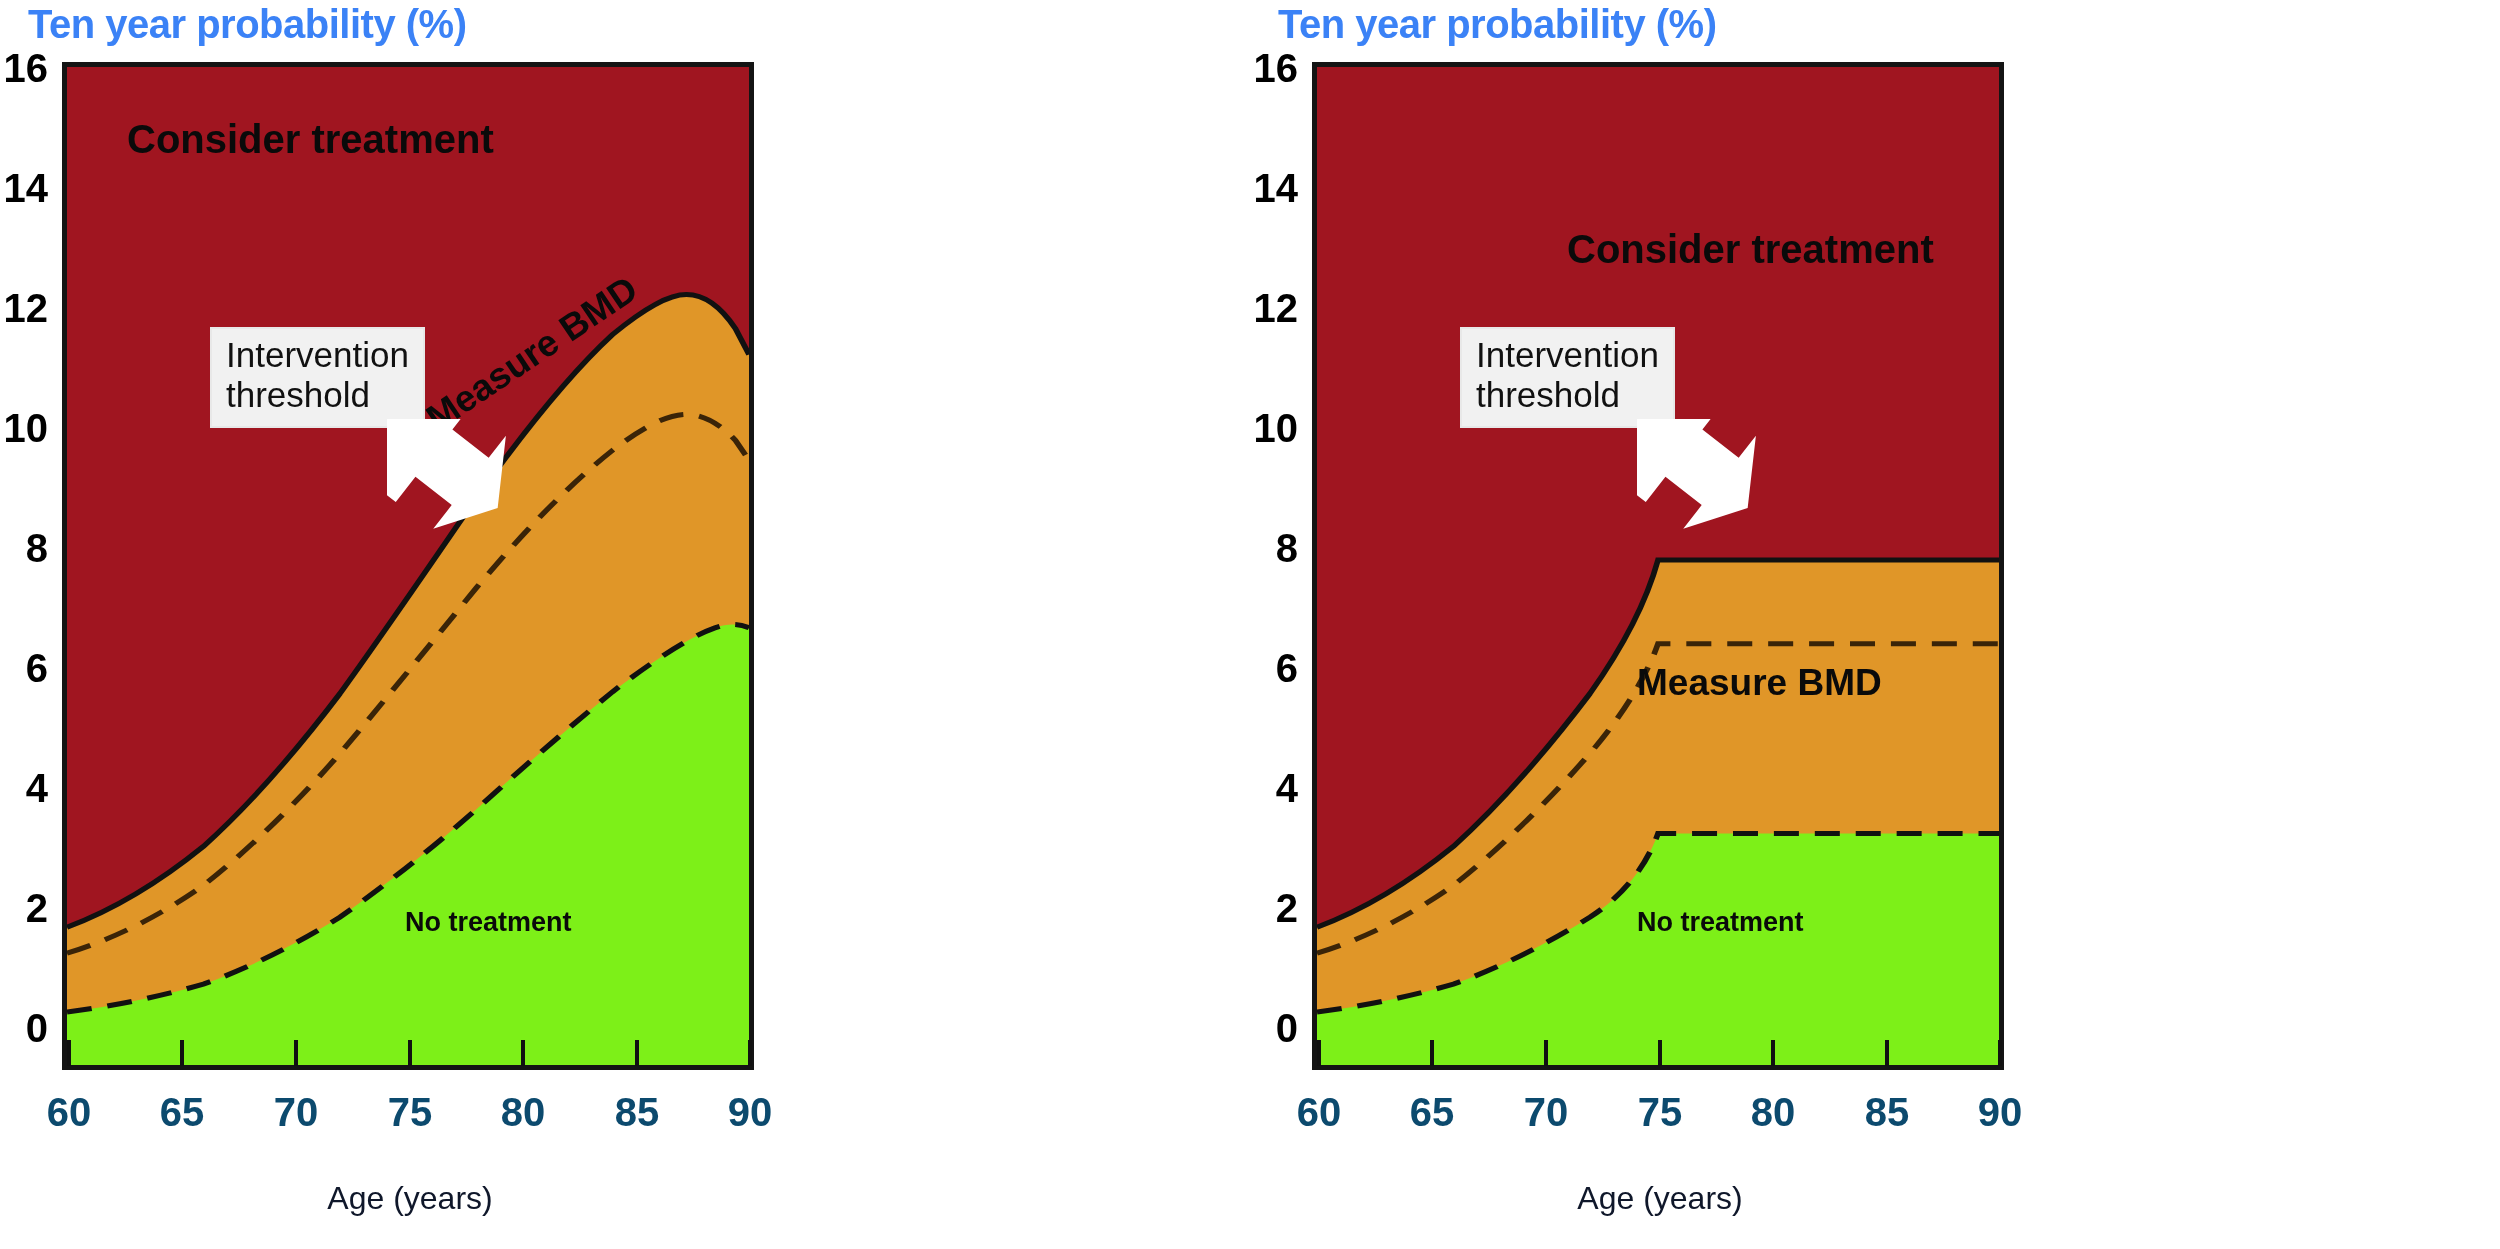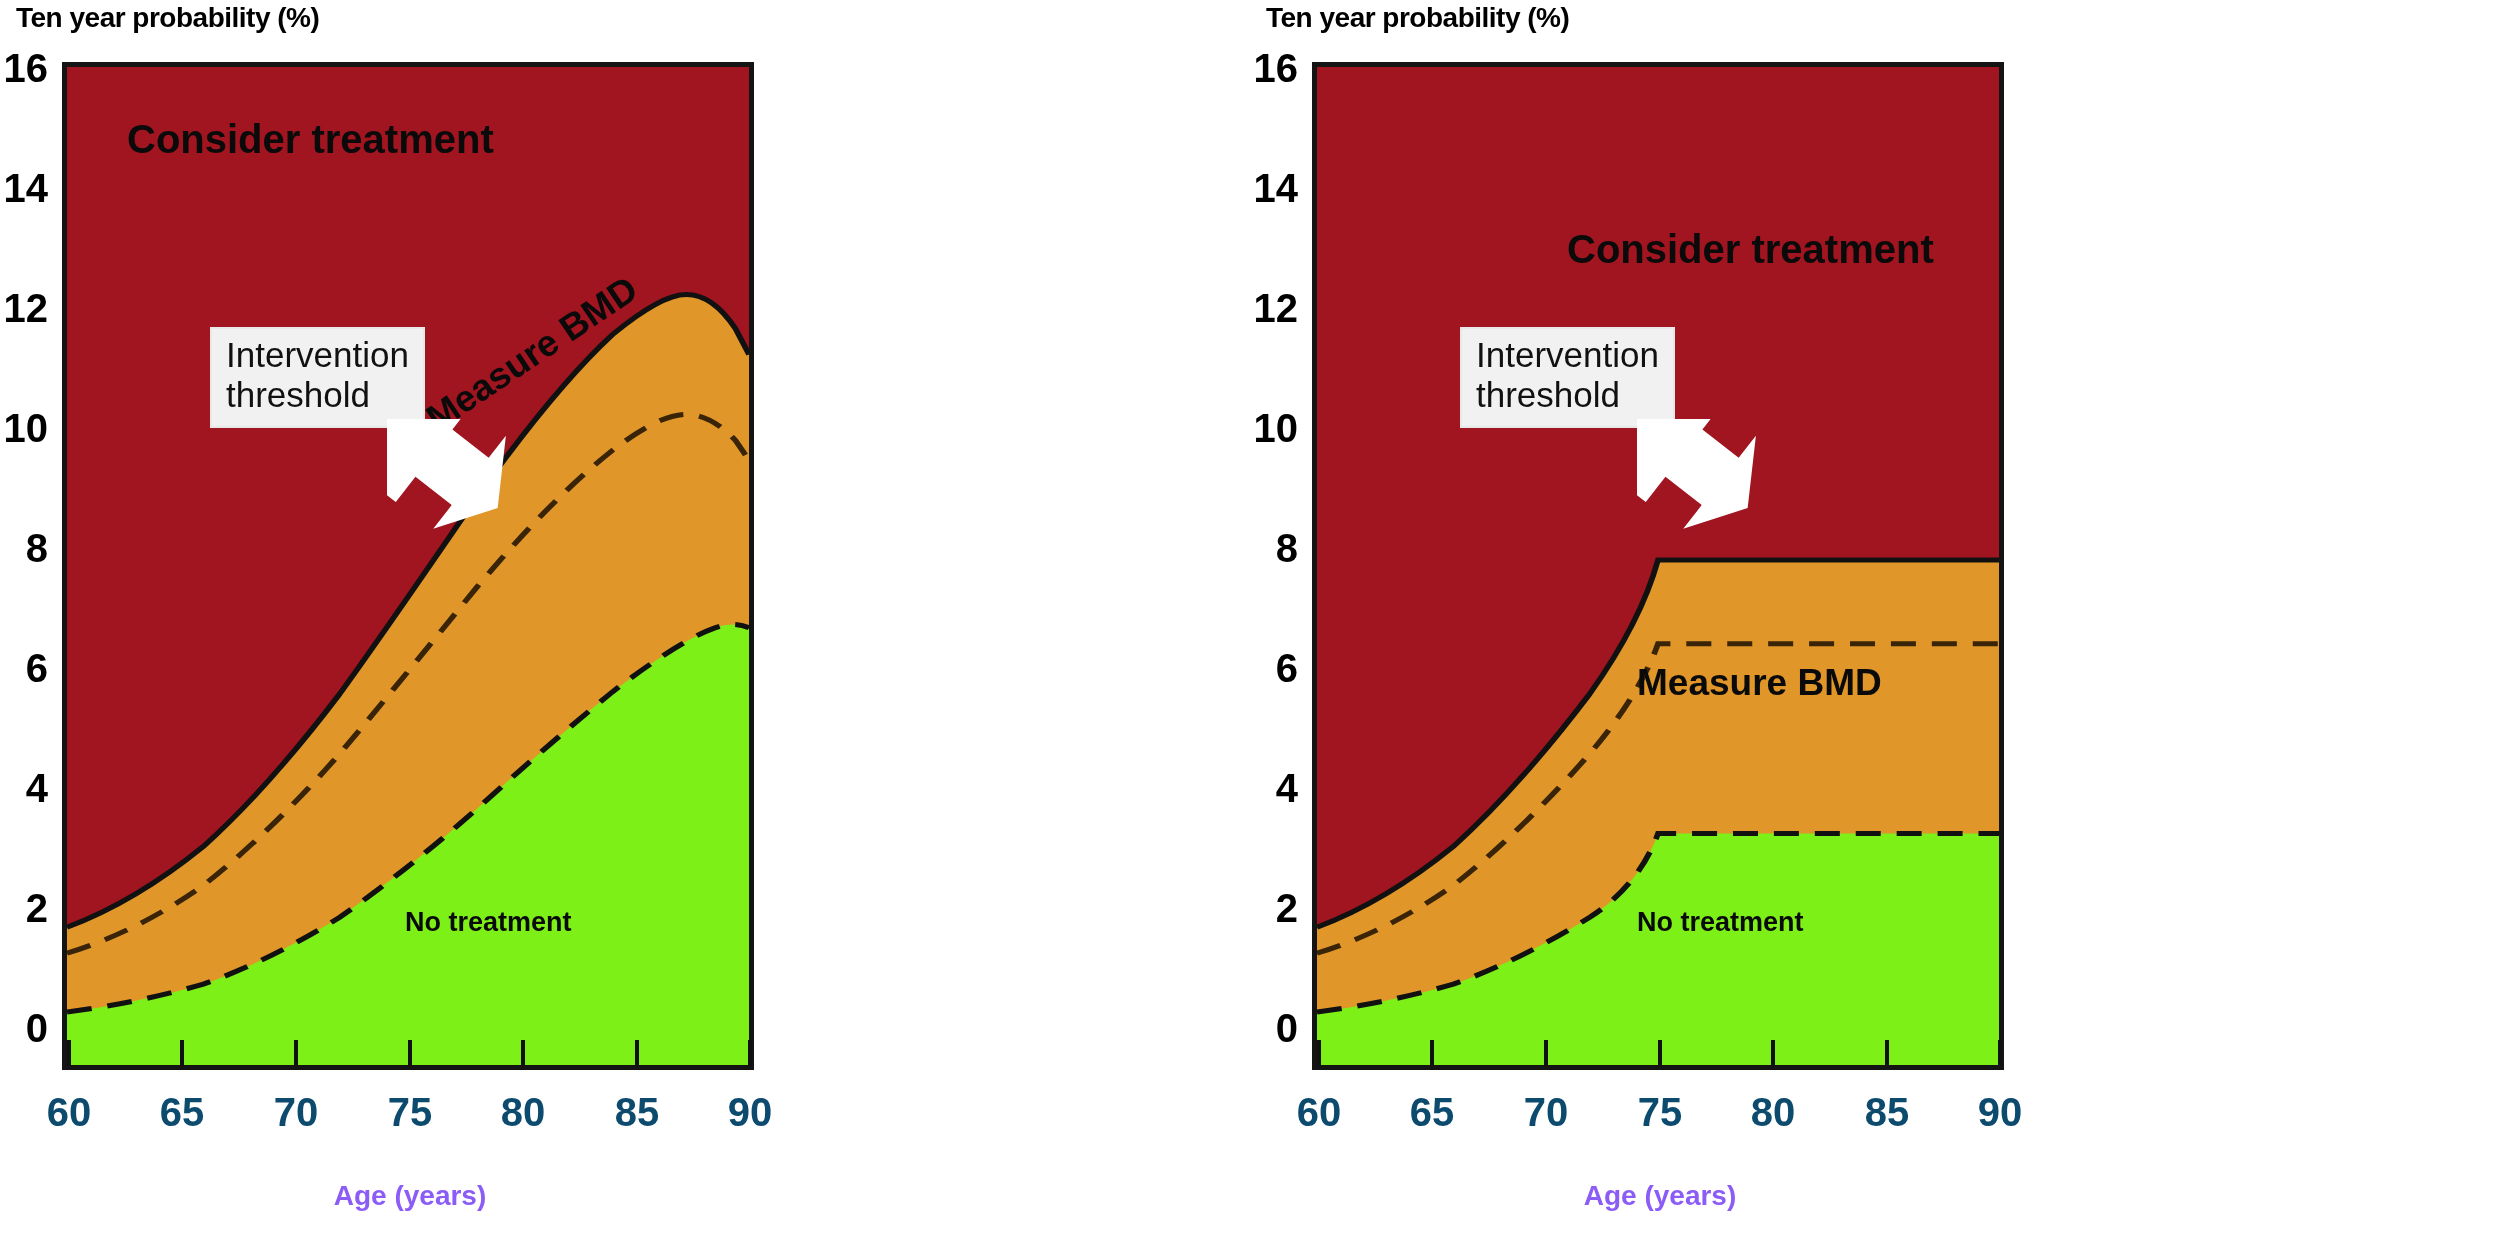--- a/index.html
+++ b/index.html
@@ -3,22 +3,22 @@
 <meta charset="utf-8">
 <style>
   html,body{margin:0;padding:0;background:#ffffff;}
   body{width:2500px;height:1249px;font-family:"Liberation Sans",sans-serif;overflow:hidden;}
   .figure{position:relative;width:2500px;height:1249px;}
   .panel{position:absolute;top:0;height:1249px;width:1250px;}
   .panel-left{left:0;}
   .panel-right{left:1250px;}
 
   .chart-title{
-    position:absolute;left:16px;top:2px;
-    font-size:28px;font-weight:bold;color:#000000;
+    position:absolute;left:28px;top:2px;
+    font-size:40px;font-weight:bold;color:#3b82f6;
     letter-spacing:-0.5px;white-space:nowrap;
   }
 
   .plot-wrap{position:absolute;left:62px;top:62px;width:692px;height:1008px;}
 
   .plot-area{
     position:absolute;left:0;top:0;width:692px;height:1008px;
     border:5px solid #141414;
     box-sizing:border-box;
     background:#e5e5e5;
@@ -43,21 +43,21 @@
     position:absolute;
     font-size:40px;font-weight:bold;color:#0c4a6e;
     transform:translateX(-50%);white-space:nowrap;
   }
   .xtick-mark{
     position:absolute;width:4px;background:#111;
   }
 
   .xaxis-title{
     position:absolute;
-    font-size:28px;font-weight:bold;color:#8b5cf6;
+    font-size:32px;font-weight:normal;color:#0f172a;
     transform:translateX(-50%);white-space:nowrap;
   }
 
   
   .zone-label{
     position:absolute;font-weight:bold;color:#0a0a0a;
     white-space:nowrap;
   }
   .zone-consider{font-size:40px;}
   .zone-notreat{font-size:27px;}

